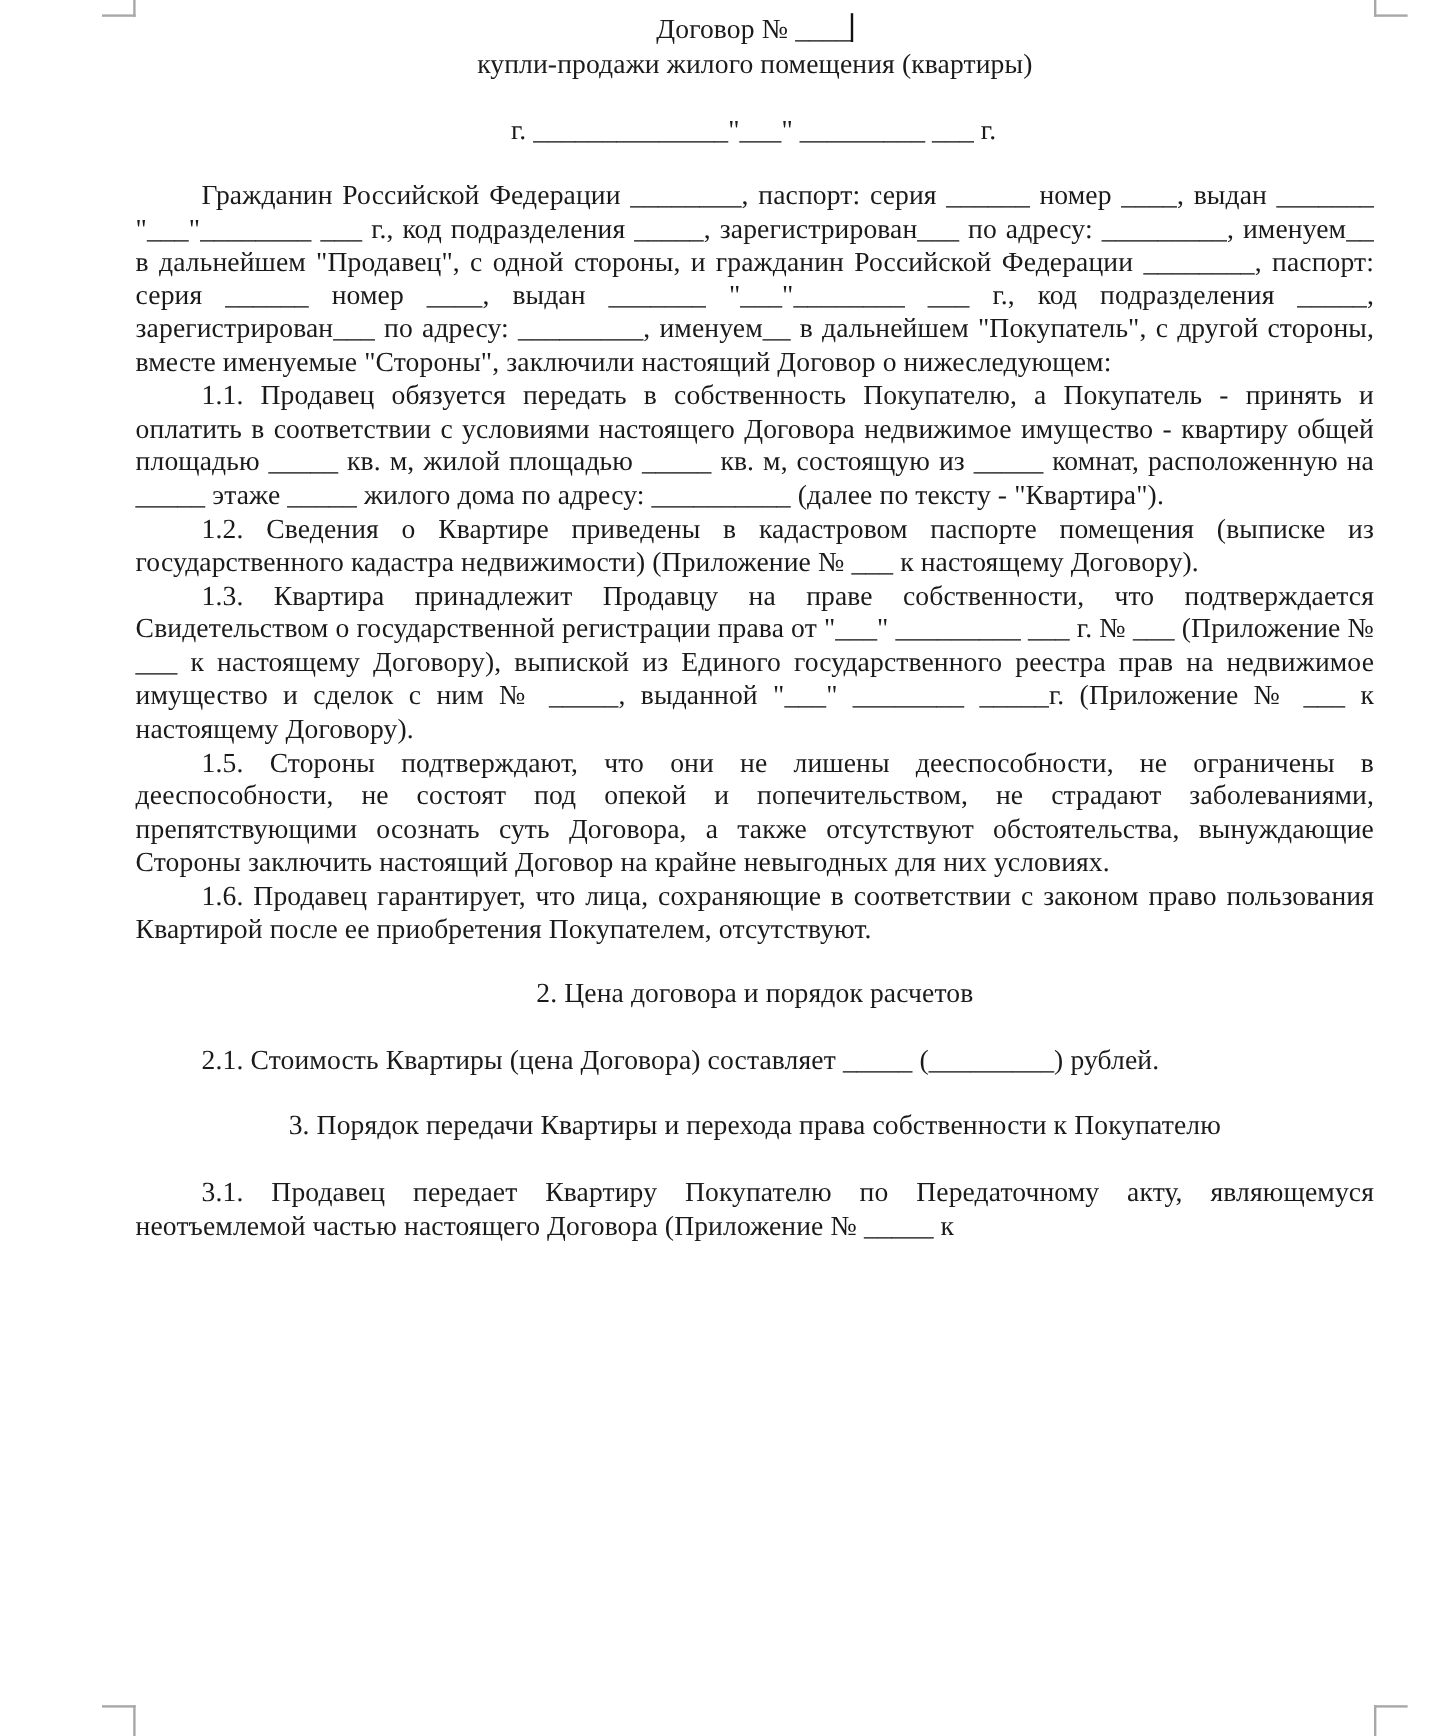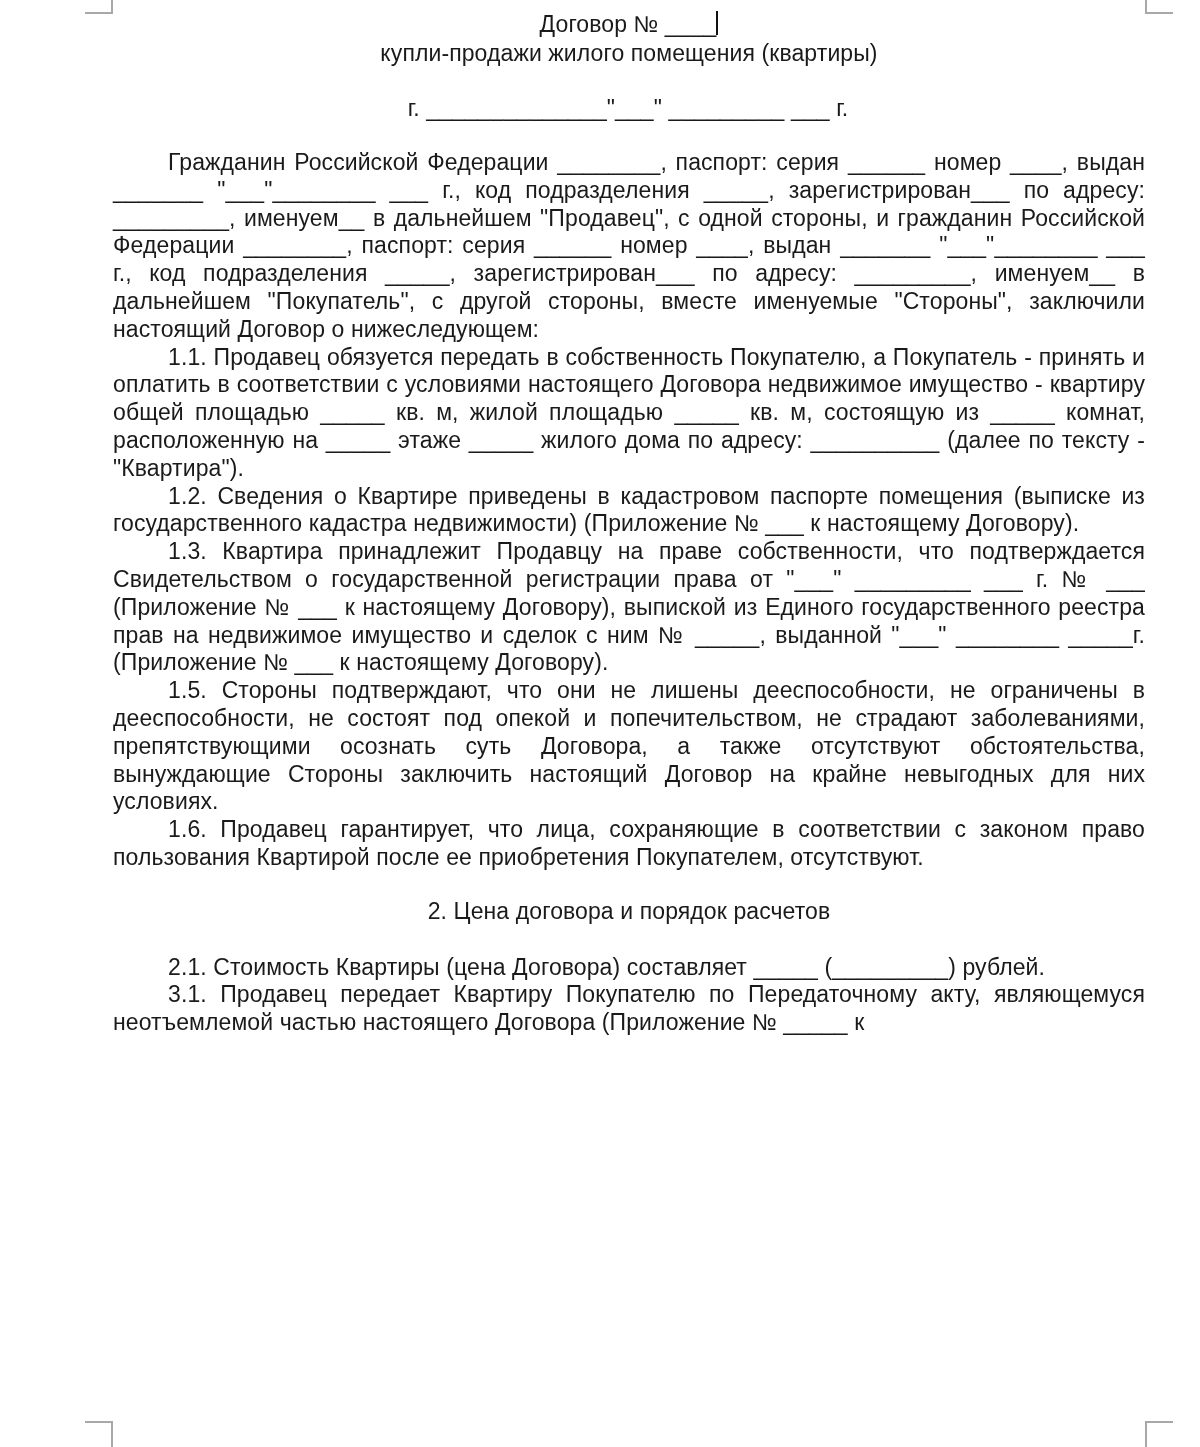--- a/index.html
+++ b/index.html
@@ -13,20 +13,21 @@
     position: relative;
     overflow: hidden;
     font-family: "Liberation Sans", "DejaVu Sans", sans-serif;
     color: #1a1a1a;
   }
   .page {
     position: absolute;
     left: 0; top: 0;
     width: 1200px;
     height: 1447px;
+    font-family: Liberation Serif, serif;
   }
   .corner {
     position: absolute;
     width: 26px;
     height: 26px;
     border-color: #a8a8a8;
     border-style: solid;
     border-width: 0;
   }
   .corner.tl { left: 85px; top: -14px; border-right-width: 2px; border-bottom-width: 2px; }
@@ -98,15 +99,16 @@
 
     <p class="para">1.1. Продавец обязуется передать в собственность Покупателю, а Покупатель - принять и оплатить в соответствии с условиями настоящего Договора недвижимое имущество - квартиру общей площадью _____ кв. м, жилой площадью _____ кв. м, состоящую из _____ комнат, расположенную на _____ этаже _____ жилого дома по адресу: __________ (далее по тексту - "Квартира").</p>
     <p class="para">1.2. Сведения о Квартире приведены в кадастровом паспорте помещения (выписке из государственного кадастра недвижимости) (Приложение № ___ к настоящему Договору).</p>
     <p class="para">1.3. Квартира принадлежит Продавцу на праве собственности, что подтверждается Свидетельством о государственной регистрации права от "___" _________ ___ г. № ___ (Приложение № ___ к настоящему Договору), выпиской из Единого государственного реестра прав на недвижимое имущество и сделок с ним № _____, выданной "___" ________ _____г. (Приложение № ___ к настоящему Договору).</p>
     <p class="para">1.5. Стороны подтверждают, что они не лишены дееспособности, не ограничены в дееспособности, не состоят под опекой и попечительством, не страдают заболеваниями, препятствующими осознать суть Договора, а также отсутствуют обстоятельства, вынуждающие Стороны заключить настоящий Договор на крайне невыгодных для них условиях.</p>
     <p class="para">1.6. Продавец гарантирует, что лица, сохраняющие в соответствии с законом право пользования Квартирой после ее приобретения Покупателем, отсутствуют.</p>
 
     <div class="section-heading">2. Цена договора и порядок расчетов</div>
     <p class="para">2.1. Стоимость Квартиры (цена Договора) составляет _____ (_________) рублей.</p>
 
+    <div class="section-heading">3. Порядок передачи Квартиры и перехода права собственности к Покупателю</div>
     <p class="para">3.1. Продавец передает Квартиру Покупателю по Передаточному акту, являющемуся неотъемлемой частью настоящего Договора (Приложение № _____ к</p>
   </div>
 </div>
 
 </body></html>

